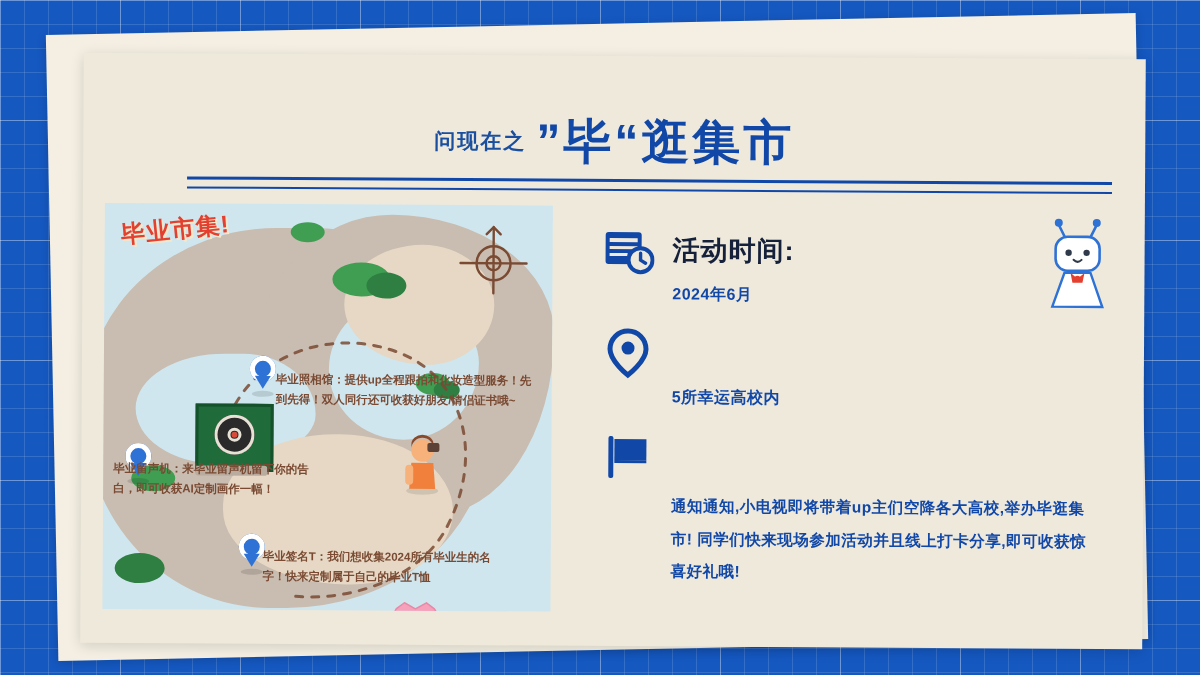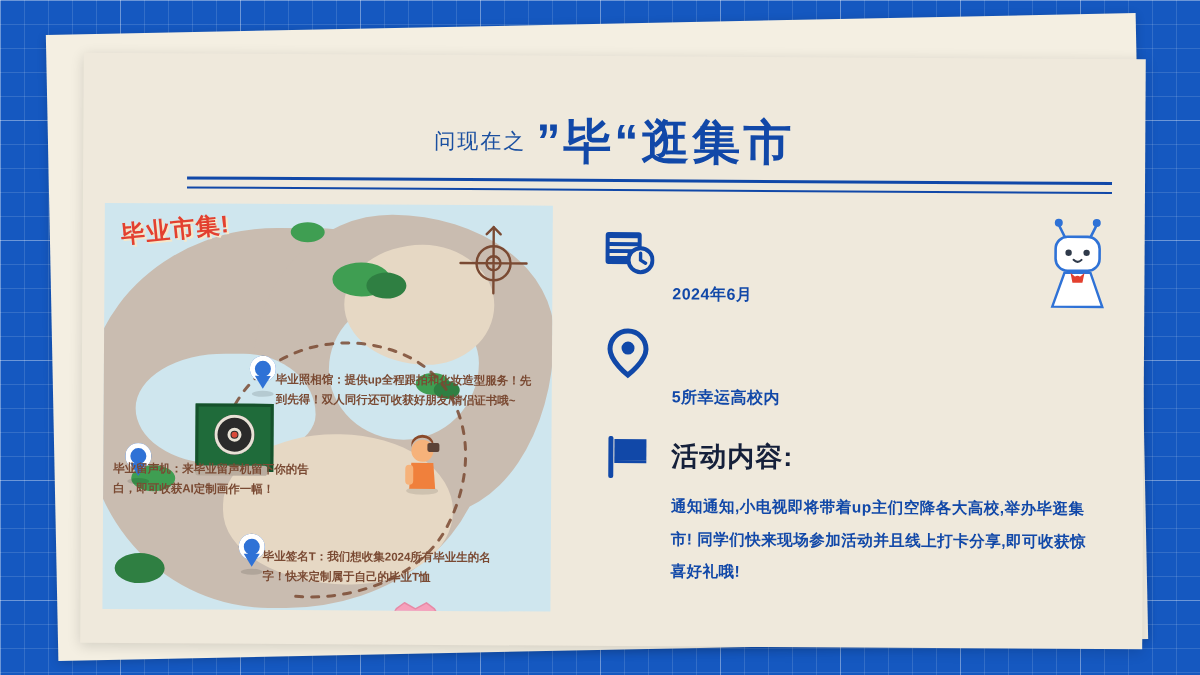--- a/index.html
+++ b/index.html
@@ -36,21 +36,21 @@
     box-shadow:0 3px 14px rgba(0,0,0,.14);
     overflow:hidden;
   }
   
   .title-row{
     position:absolute;left:0;top:62px;width:1062px;
     text-align:center;
     display:flex;align-items:flex-end;justify-content:center;gap:10px;
   }
   .title-small{
-    font-size:21px;font-weight:normal;color:#1a4fa0;letter-spacing:2px;
+    font-size:21px;font-weight:bold;color:#1a4fa0;letter-spacing:2px;
     padding-bottom:10px;
   }
   .title-big{
     font-size:48px;font-weight:bold;color:#1148a8;letter-spacing:3px;
     line-height:1;
   }
   .rule{
     position:absolute;left:104px;top:123px;width:925px;height:7px;
     border-top:3px solid #1148a8;border-bottom:2px solid #1148a8;
   }
@@ -252,20 +252,21 @@
     <div class="info-block">
       <div class="info-head">
         <svg class="info-icon" viewBox="0 0 52 52">
           <rect x="3" y="8" width="36" height="32" rx="3" fill="#1148a8"></rect>
           <rect x="7" y="14" width="28" height="4" fill="#efe9dc"></rect>
           <rect x="7" y="22" width="28" height="3" fill="#efe9dc"></rect>
           <rect x="7" y="29" width="18" height="3" fill="#efe9dc"></rect>
           <circle cx="38" cy="36" r="12" fill="#efe9dc" stroke="#1148a8" stroke-width="4"></circle>
           <path d="M38 29 L38 36 L43 39" stroke="#1148a8" stroke-width="3.4" fill="none" stroke-linecap="round"></path>
         </svg>
+        <div class="info-title">活动时间:</div>
       </div>
       <div class="info-body">2024年6月</div>
     </div>
 
     <div class="info-block">
       <div class="info-head">
         <svg class="info-icon" viewBox="0 0 52 52">
           <path d="M26 4 C16 4 8 12 8 22 C8 34 26 48 26 48 C26 48 44 34 44 22 C44 12 36 4 26 4 Z" fill="none" stroke="#1148a8" stroke-width="5"></path>
           <circle cx="26" cy="21" r="6.5" fill="#1148a8"></circle>
         </svg>
@@ -273,21 +274,20 @@
       <div class="info-body">5所幸运高校内</div>
     </div>
 
     <div class="info-block">
       <div class="info-head">
         <svg class="info-icon" viewBox="0 0 52 52">
           <rect x="7" y="6" width="5" height="42" rx="2" fill="#1148a8"></rect>
           <path d="M13 9 L45 9 L45 30 L13 30 Z" fill="#1148a8"></path>
           <path d="M13 30 L45 30 L45 33 L13 33 Z" fill="#1148a8"></path>
         </svg>
-        <div class="info-title">活动内容:</div>
       </div>
       <div class="info-body para">通知通知,小电视即将带着up主们空降各大高校,举办毕逛集市! 同学们快来现场参加活动并且线上打卡分享,即可收获惊喜好礼哦!</div>
     </div>
 
   </div>
 
   <svg class="mascot" viewBox="0 0 82 110">
     <path d="M22 18 L30 34 M60 18 L52 34" stroke="#2f72d6" stroke-width="2.6" stroke-linecap="round"></path>
     <circle cx="22" cy="16" r="4" fill="#2f72d6"></circle>
     <circle cx="60" cy="16" r="4" fill="#2f72d6"></circle>

